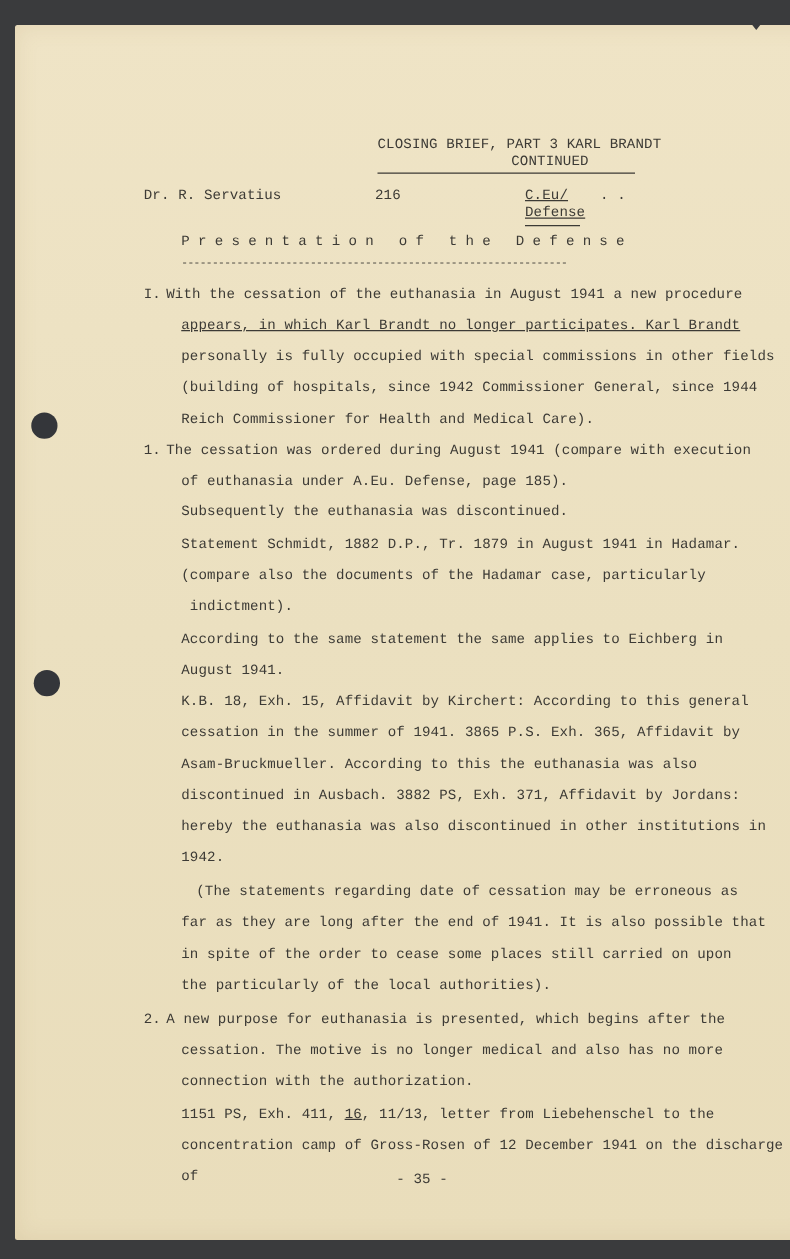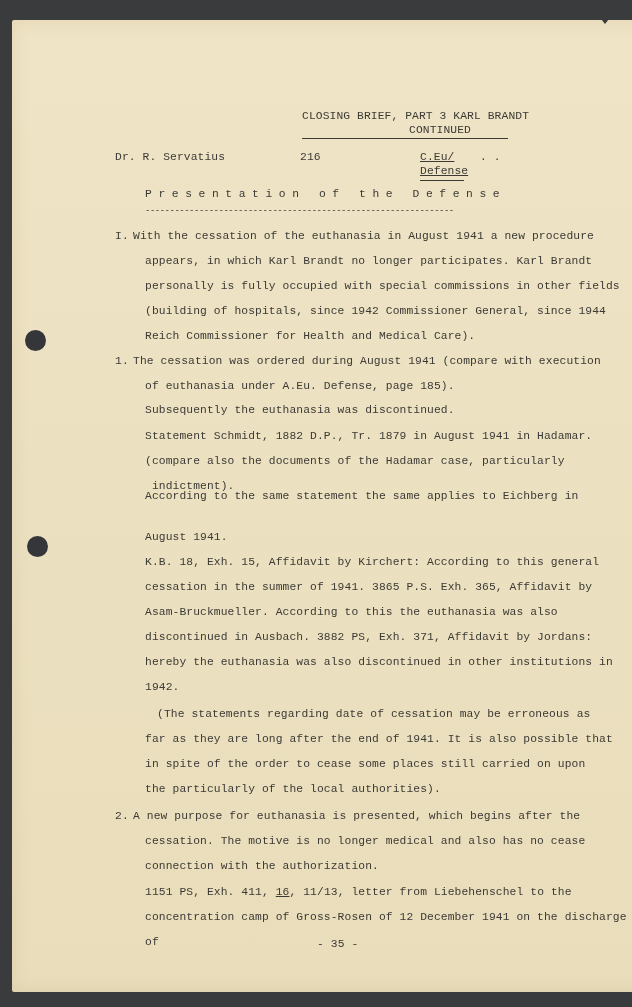--- a/index.html
+++ b/index.html
@@ -96,48 +96,48 @@
   <div class="docref-rule"></div>
   <div class="tw dots">. .</div>
 
   <div class="tw section-title">Presentation of the Defense</div>
   <div class="tw dash-rule">---------------------------------------------------------------</div>
 
   <div>
 
     <div class="tw" style="left:103px; top:210px;">I.</div>
     <div class="tw" style="left:121px; top:210px;">With the cessation of the euthanasia in August 1941 a new procedure</div>
-    <div class="tw indent" style="top:235px;">appears, in which Karl Brandt no longer participates. Karl Brandt</div>
+    <div class="tw indent" style="top:235px;text-decoration:underline;">appears, in which Karl Brandt no longer participates. Karl Brandt</div>
     <div class="tw indent" style="top:260px;">personally is fully occupied with special commissions in other fields</div>
     <div class="tw indent" style="top:285px;">(building of hospitals, since 1942 Commissioner General, since 1944</div>
     <div class="tw indent" style="top:310px;">Reich Commissioner for Health and Medical Care).</div>
 
     <div class="tw" style="left:103px; top:335px;">1.</div>
     <div class="tw" style="left:121px; top:335px;">The cessation was ordered during August 1941 (compare with execution</div>
     <div class="tw indent" style="top:360px;">of euthanasia under A.Eu. Defense, page 185).</div>
     <div class="tw indent" style="top:384px;">Subsequently the euthanasia was discontinued.</div>
     <div class="tw indent" style="top:410px;">Statement Schmidt, 1882 D.P., Tr. 1879 in August 1941 in Hadamar.</div>
     <div class="tw indent" style="top:435px;">(compare also the documents of the Hadamar case, particularly</div>
     <div class="tw indent" style="top:460px;"> indictment).</div>
-    <div class="tw indent" style="top:470px;">According to the same statement the same applies to Eichberg in</div>
+    <div class="tw indent" style="top:486px;">According to the same statement the same applies to Eichberg in</div>
     <div class="tw indent" style="top:511px;">August 1941.</div>
     <div class="tw indent" style="top:536px;">K.B. 18, Exh. 15, Affidavit by Kirchert: According to this general</div>
     <div class="tw indent" style="top:561px;">cessation in the summer of 1941. 3865 P.S. Exh. 365, Affidavit by</div>
     <div class="tw indent" style="top:586px;">Asam-Bruckmueller. According to this the euthanasia was also</div>
     <div class="tw indent" style="top:611px;">discontinued in Ausbach. 3882 PS, Exh. 371, Affidavit by Jordans:</div>
     <div class="tw indent" style="top:636px;">hereby the euthanasia was also discontinued in other institutions in</div>
     <div class="tw indent" style="top:661px;">1942.</div>
     <div class="tw indent" style="top:688px;margin-left:12px;">(The statements regarding date of cessation may be erroneous as</div>
     <div class="tw indent" style="top:713px;">far as they are long after the end of 1941. It is also possible that</div>
     <div class="tw indent" style="top:738px;text-align:center;">in spite of the order to cease some places still carried on upon</div>
     <div class="tw indent" style="top:763px;">the particularly of the local authorities).</div>
 
     <div class="tw" style="left:103px; top:790px;">2.</div>
     <div class="tw" style="left:121px; top:790px;">A new purpose for euthanasia is presented, which begins after the</div>
-    <div class="tw indent" style="top:815px;">cessation. The motive is no longer medical and also has no cease</div>
+    <div class="tw indent" style="top:815px;">cessation. The motive is no longer medical and also has no more</div>
     <div class="tw indent" style="top:840px;">connection with the authorization.</div>
     <div class="tw indent" style="top:866px;"><span>1151 PS, Exh. 411, </span><span class="u">16</span><span>, 11/13, letter from Liebehenschel to the</span></div>
     <div class="tw indent" style="top:891px;">concentration camp of Gross-Rosen of 12 December 1941 on the discharge</div>
     <div class="tw indent" style="top:916px;text-align:center;">of</div>
   </div>
 
   <div class="tw page-num">- 35 -</div>
 </div>
 
 </body></html>

